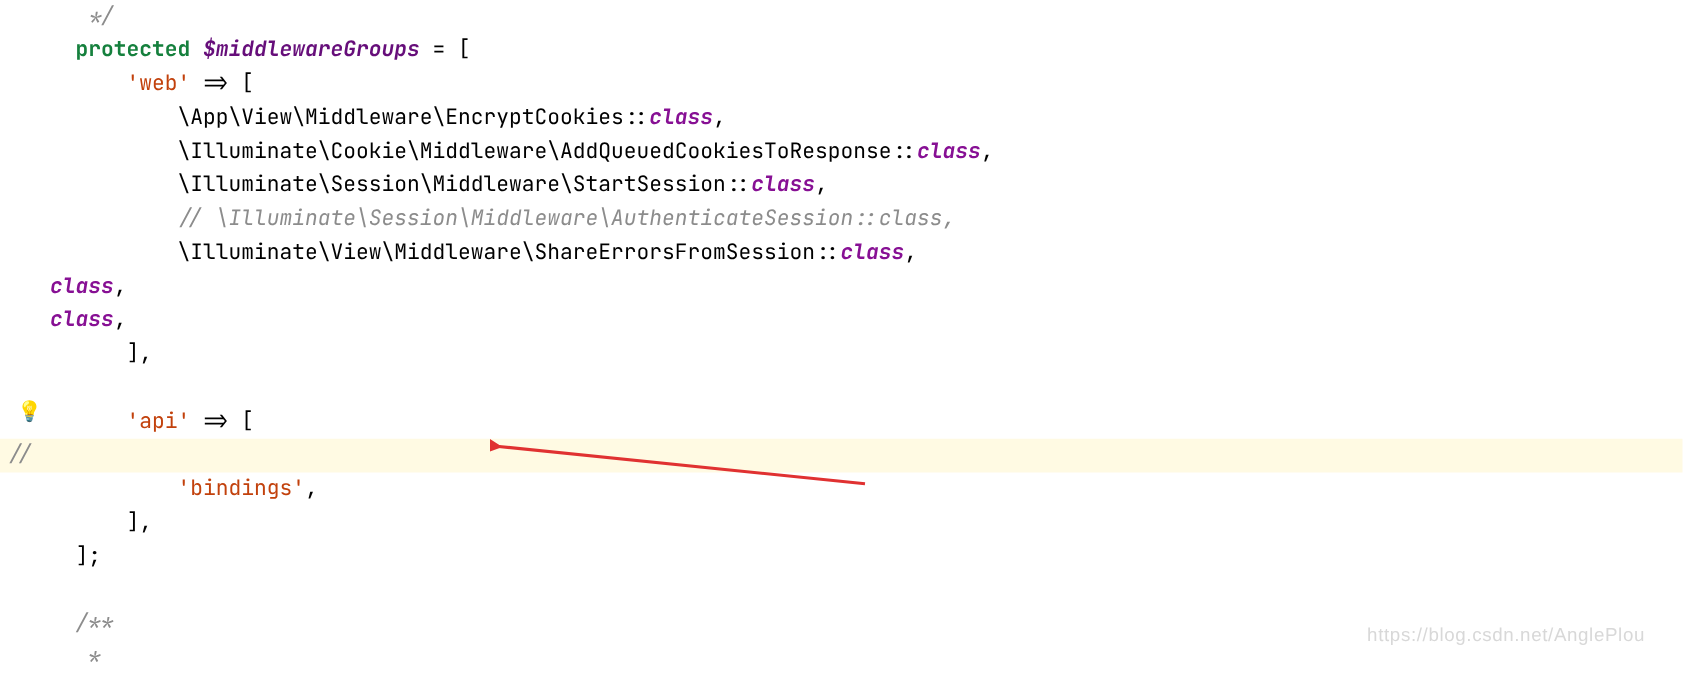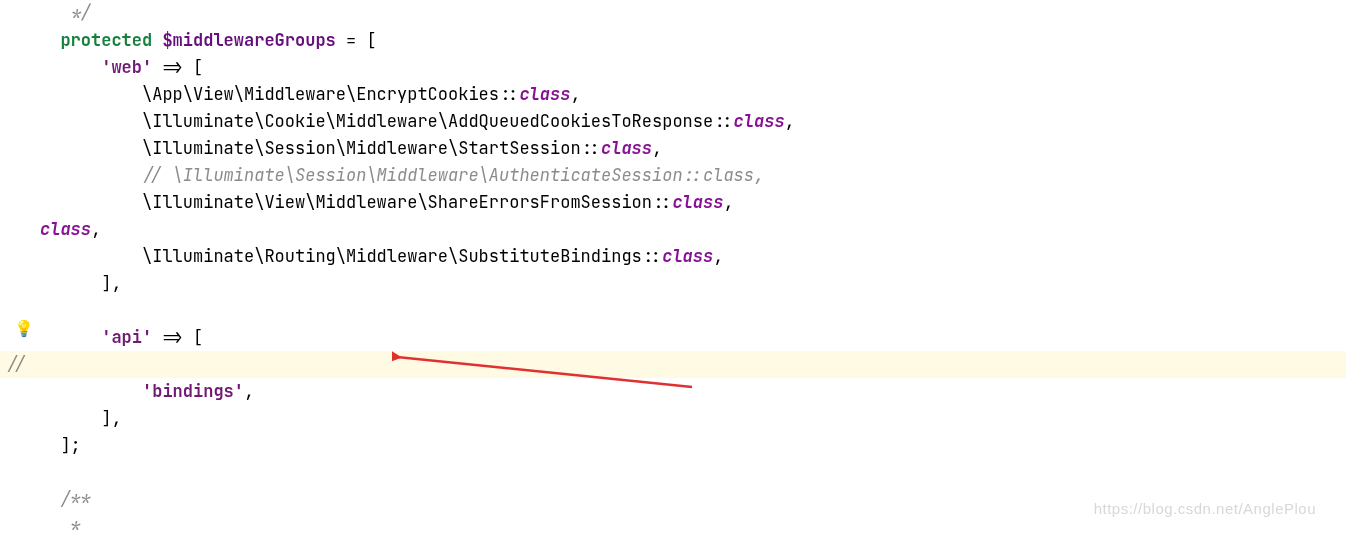--- a/index.html
+++ b/index.html
@@ -44,22 +44,22 @@
   }
   .line.hl::before {
     content: "";
     position: absolute;
     left: -40px;
     width: 40px;
     height: 27px;
     background: #fffae3;
   }
   .kw { color: #15803d; font-weight: bold; }
-  .var { color: #660e7a; font-weight: bold; }
-  .str { color: #701a75; font-weight: bold; }
+  .var { color: #660e7a; font-weight: bold; font-style: italic; }
+  .str { color: #c2410c; font-weight: normal; }
   .cls { color: #871094; font-weight: bold; font-style: italic; }
   .comment { color: #8c8c8c; font-style: italic; }
   .plain { color: #000000; }
   .doc { color: #8c8c8c; font-style: italic; }
   .comment-mark {
     position: absolute;
     left: -34px;
     color: #8c8c8c;
     font-style: italic;
   }
@@ -89,21 +89,21 @@
   <div class="code-area" id="code-area">
       <div class="line"><span class="doc">   */</span></div>
       <div class="line"><span class="plain">  </span><span class="kw">protected</span><span class="plain"> </span><span class="var">$middlewareGroups</span><span class="plain"> = [</span></div>
       <div class="line"><span class="plain">      </span><span class="str">'web'</span><span class="plain"> =&gt; [</span></div>
       <div class="line"><span class="plain">          \App\View\Middleware\EncryptCookies::</span><span class="cls">class</span><span class="plain">,</span></div>
       <div class="line"><span class="plain">          \Illuminate\Cookie\Middleware\AddQueuedCookiesToResponse::</span><span class="cls">class</span><span class="plain">,</span></div>
       <div class="line"><span class="plain">          \Illuminate\Session\Middleware\StartSession::</span><span class="cls">class</span><span class="plain">,</span></div>
       <div class="line"><span class="plain">          </span><span class="comment">// \Illuminate\Session\Middleware\AuthenticateSession::class,</span></div>
       <div class="line"><span class="plain">          \Illuminate\View\Middleware\ShareErrorsFromSession::</span><span class="cls">class</span><span class="plain">,</span></div>
       <div class="line"><span class="cls">class</span><span class="plain">,</span></div>
-      <div class="line"><span class="plain">          \Illuminate\Routing\Middleware\SubstituteBindings::</span><span class="cls">class</span><span class="plain">,</span></div>
+      <div class="line"><span class="cls">class</span><span class="plain">,</span></div>
       <div class="line"><span class="plain">      ],</span></div>
       <div class="line"><span class="plain"></span></div>
       <div class="line"><span class="plain">      </span><span class="str">'api'</span><span class="plain"> =&gt; [</span></div>
       <div class="line hl"><span class="comment-mark">//</span><span class="plain">            </span></div>
       <div class="line"><span class="plain">          </span><span class="str">'bindings'</span><span class="plain">,</span></div>
       <div class="line"><span class="plain">      ],</span></div>
       <div class="line"><span class="plain">  ];</span></div>
       <div class="line"><span class="plain"></span></div>
       <div class="line"><span class="doc">  /**</span></div>
       <div class="line"><span class="doc">   *</span></div>

